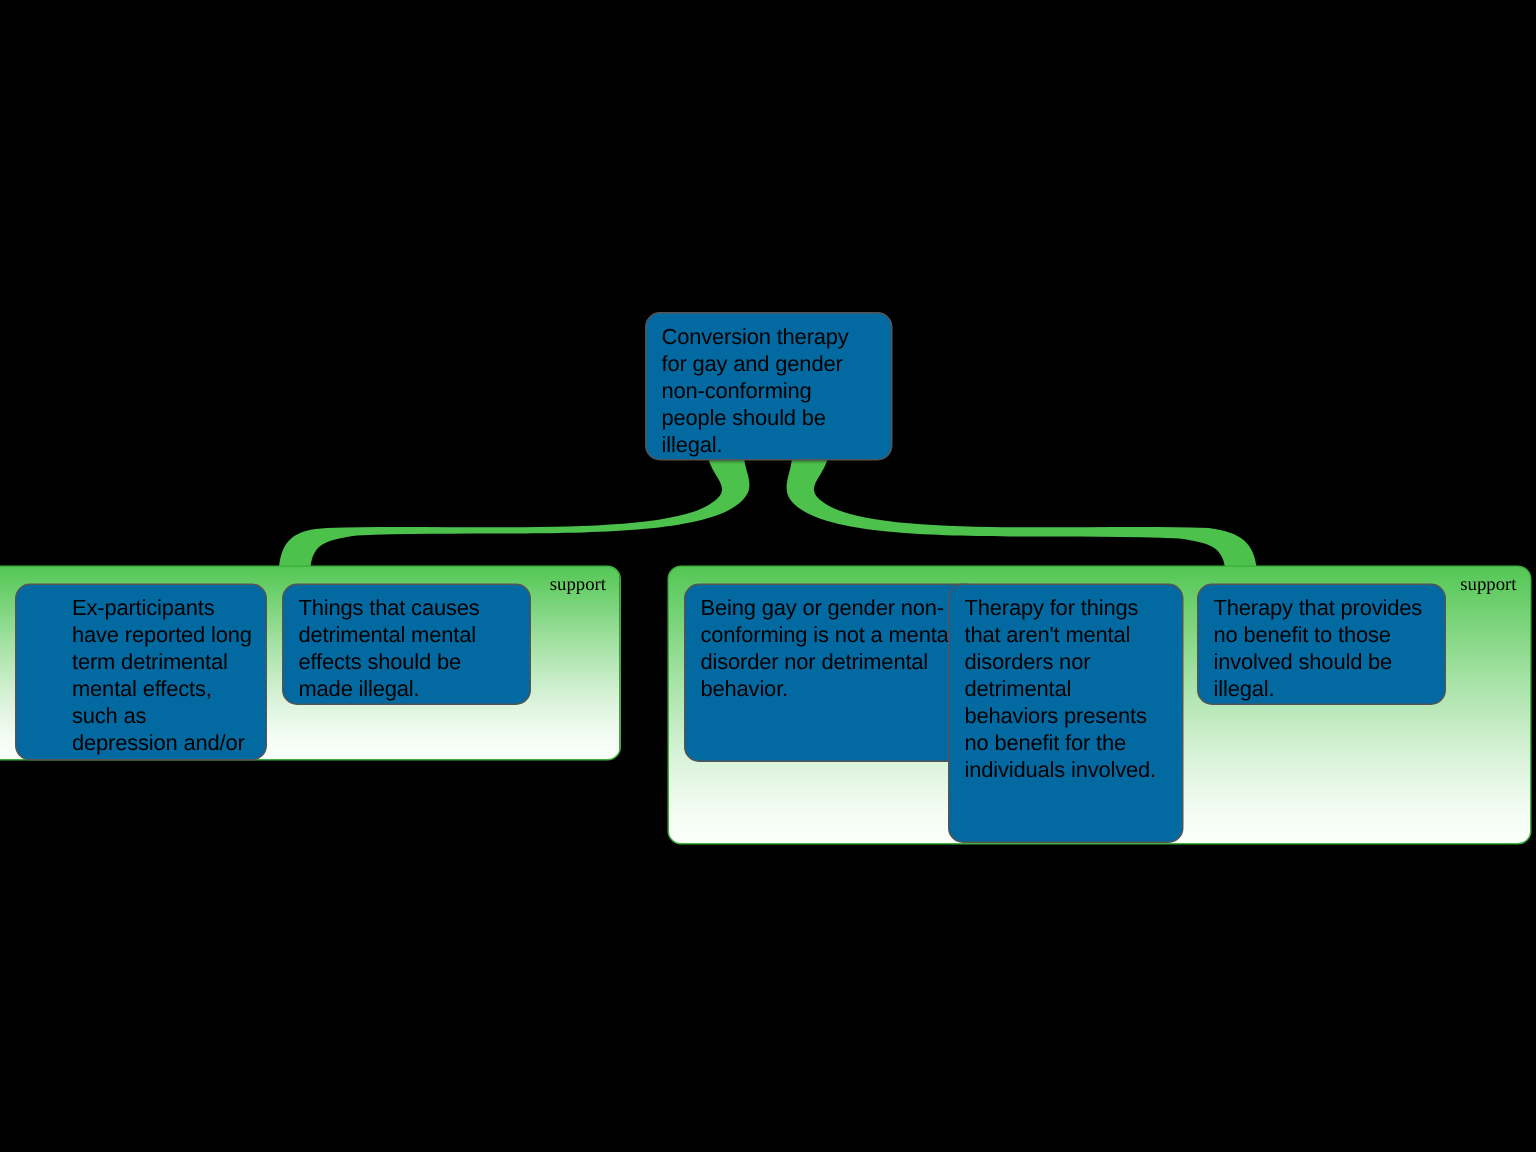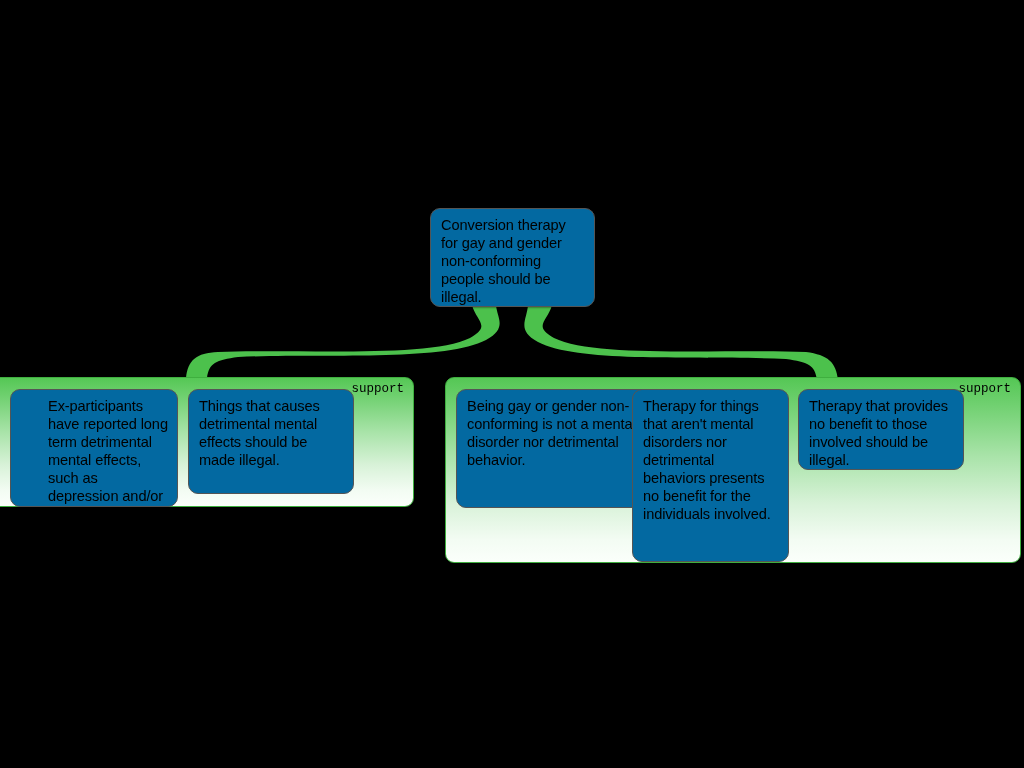--- a/index.html
+++ b/index.html
@@ -36,21 +36,21 @@
     border: 1px solid #3FAF3F;
     border-radius: 9px;
     overflow: hidden;
   }
   .group-label {
     position: absolute;
     top: 4px;
     right: 9px;
     font-size: 12.5px;
     color: #000000;
-    font-family: Liberation Mono, monospace;
+    font-family: Liberation Serif, serif;
     white-space: nowrap;
   }
 
   
   .node-box {
     position: absolute;
     box-sizing: border-box;
     background: #0369a1;
     border: 1.4px solid #555555;
     border-radius: 10px;
@@ -98,21 +98,21 @@
   </div>
 
   <div class="group-panel" style="left:-10px; top:377px; width:424px; height:130px;">
     <span class="group-label">support</span>
   </div>
 
   <div class="node-box" style="left:10px; top:389px; width:168px; height:118px;padding-left:37px;">
     <span>Ex-participants have reported long term detrimental mental effects, such as depression and/or anxiety.</span>
   </div>
 
-  <div class="node-box" style="left:188px; top:389px; width:166px; height:105px;">
+  <div class="node-box" style="left:188px; top:389px; width:166px; height:81px;">
     <span>Things that causes detrimental mental effects should be made illegal.</span>
   </div>
 
   <div class="group-panel" style="left:445px; top:377px; width:576px; height:186px;">
     <span class="group-label">support</span>
   </div>
 
   <div class="node-box" style="left:456px; top:389px; width:198px; height:119px;">
     <span>Being gay or gender non-conforming is not a mental disorder nor detrimental behavior.</span>
   </div>

